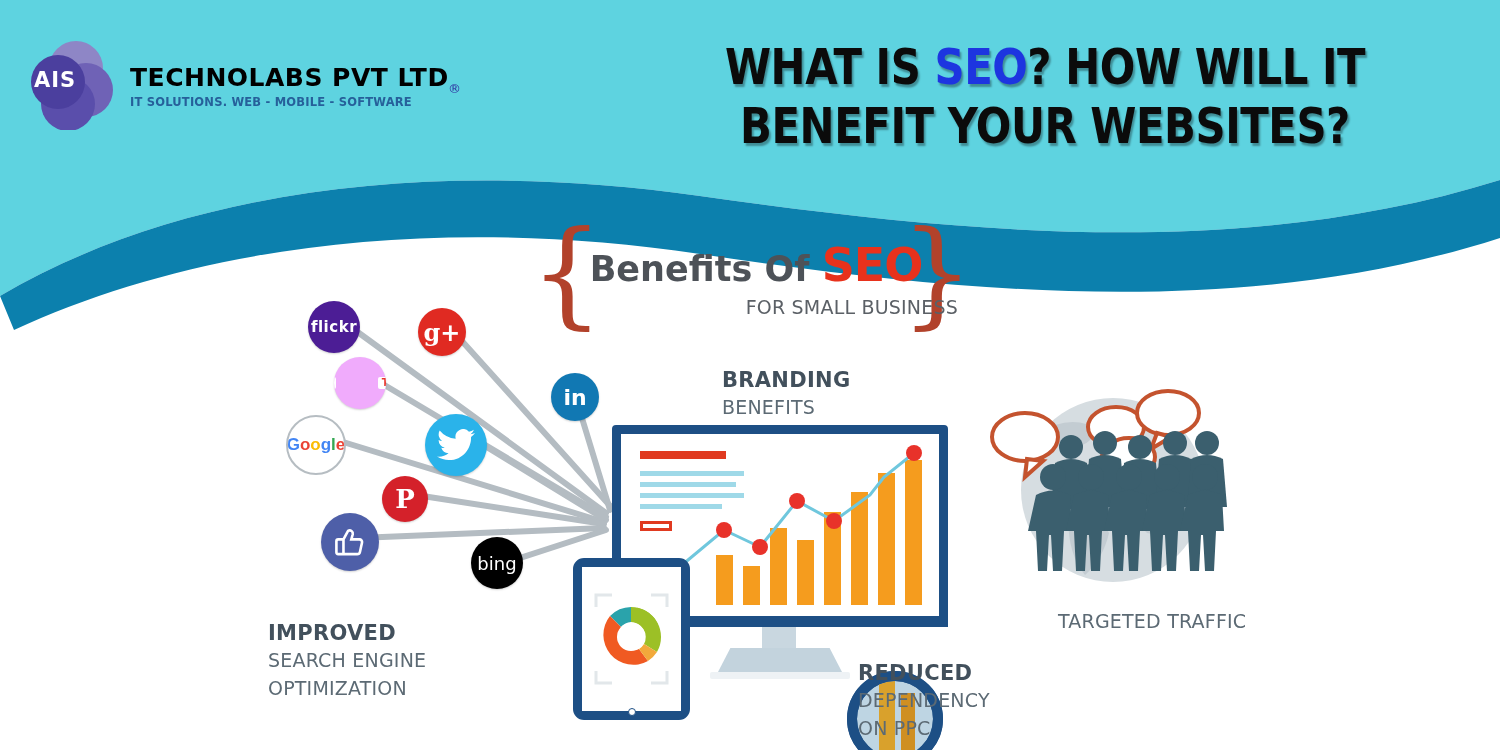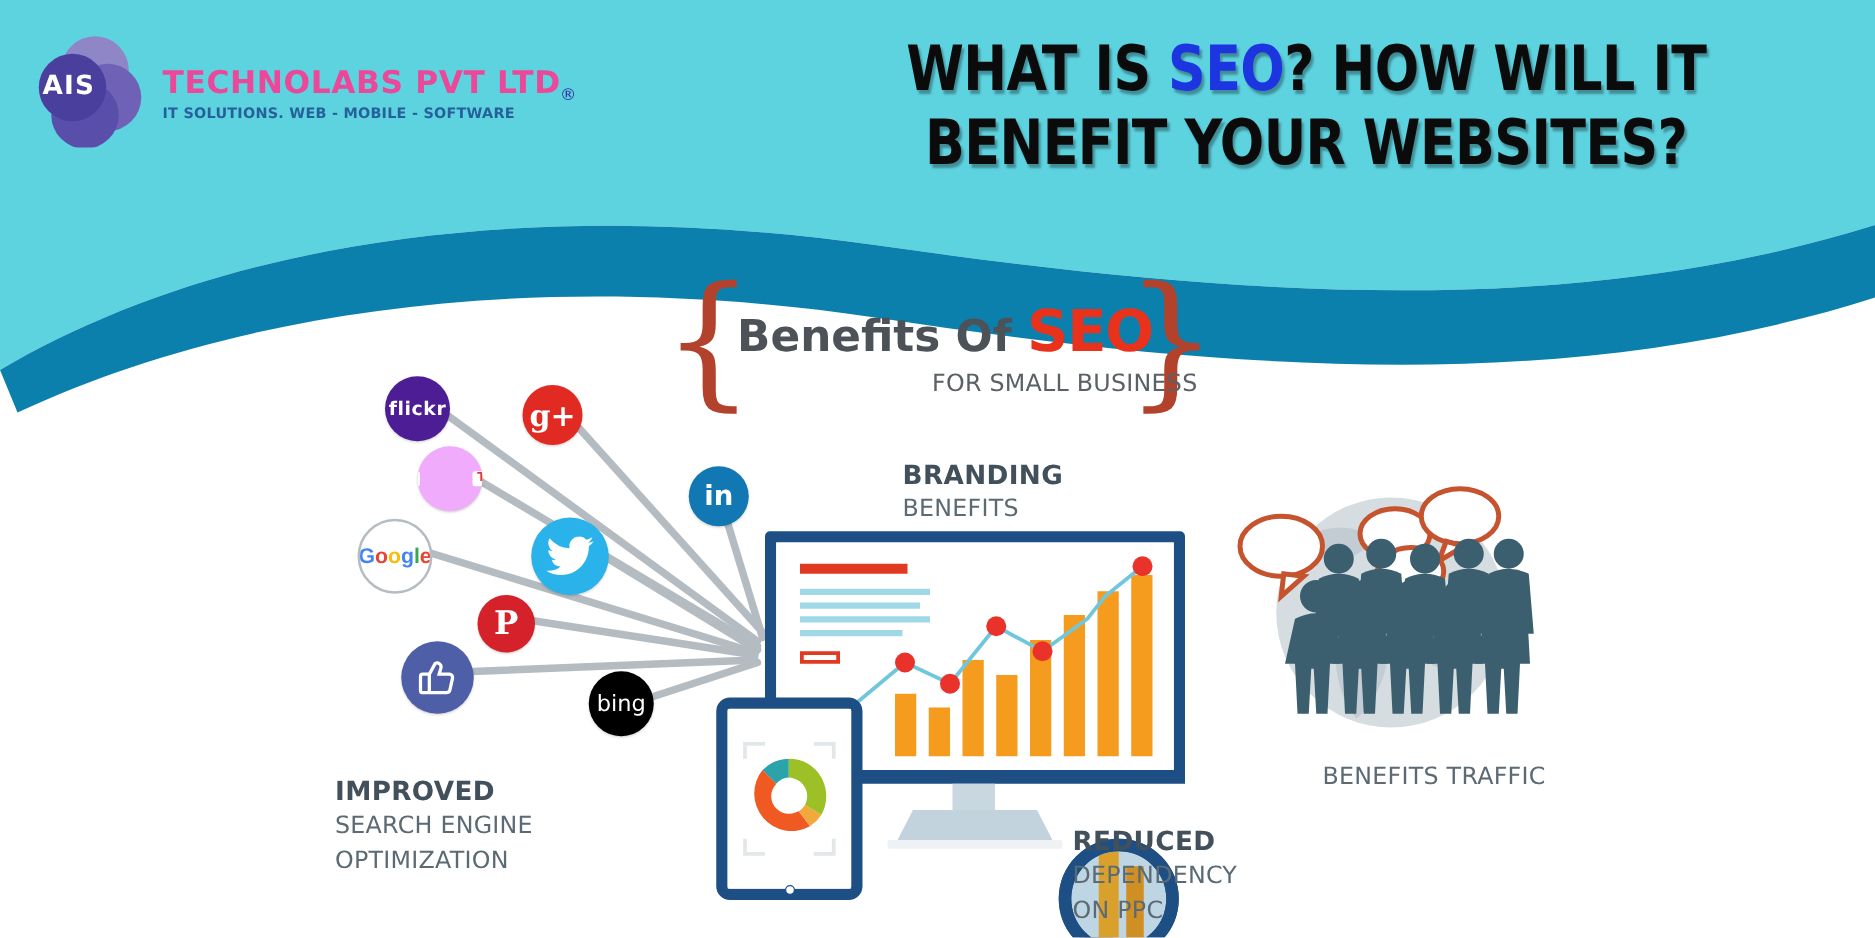--- a/index.html
+++ b/index.html
@@ -9,29 +9,29 @@
     background:#ffffff;
     overflow:hidden;
     position:relative;
   }
   #stage { position:absolute; left:0; top:0; width:1500px; height:750px; overflow:hidden; background:#ffffff; }
 
   
   #bg-wave { position:absolute; left:0; top:0; width:1500px; height:750px; }
 
   
-  #header-bar { position:absolute; left:0; top:4px; width:1500px; height:190px; z-index:5; }
+  #header-bar { position:absolute; left:0; top:16px; width:1500px; height:190px; z-index:5; }
 
   #brand { position:absolute; left:24px; top:20px; width:420px; height:95px; display:flex; align-items:center; }
   #brand-mark { width:92px; height:92px; position:relative; flex:0 0 auto; }
   #brand-text { margin-left:14px; position:relative; padding-top:6px; }
   #brand-name {
     font-family:"DejaVu Sans", sans-serif;
     font-weight:bold; font-size:25px; letter-spacing:.5px;
-    color:#ec4899; white-space:nowrap; line-height:1;
+    color:#000000; white-space:nowrap; line-height:1;
   }
   #brand-tag {
     font-family:"DejaVu Sans", sans-serif;
     font-weight:bold; font-size:11.5px; letter-spacing:.2px;
     color:#26609a; white-space:nowrap; margin-top:7px; line-height:1;
   }
   #brand-reg { position:absolute; left:318px; top:22px; font-size:13px; color:#2f2f9e; font-family:"DejaVu Sans", sans-serif; }
 
   #headline {
     position:absolute; right:60px; top:22px; width:790px;
@@ -387,17 +387,17 @@
       <div class="t2">BENEFITS</div>
     </div>
 
     <div class="cap" style="left:858px;top:469px;">
       <div class="t1">REDUCED</div>
       <div class="t2">DEPENDENCY</div>
       <div class="t2">ON PPC</div>
     </div>
 
     <div class="cap" style="left:1058px;top:418px;">
-      <div class="t2">BENEFITS TRAFFIC</div>
+      <div class="t2">TARGETED TRAFFIC</div>
     </div>
 
   </div>
 </div>
 
 </body></html>

